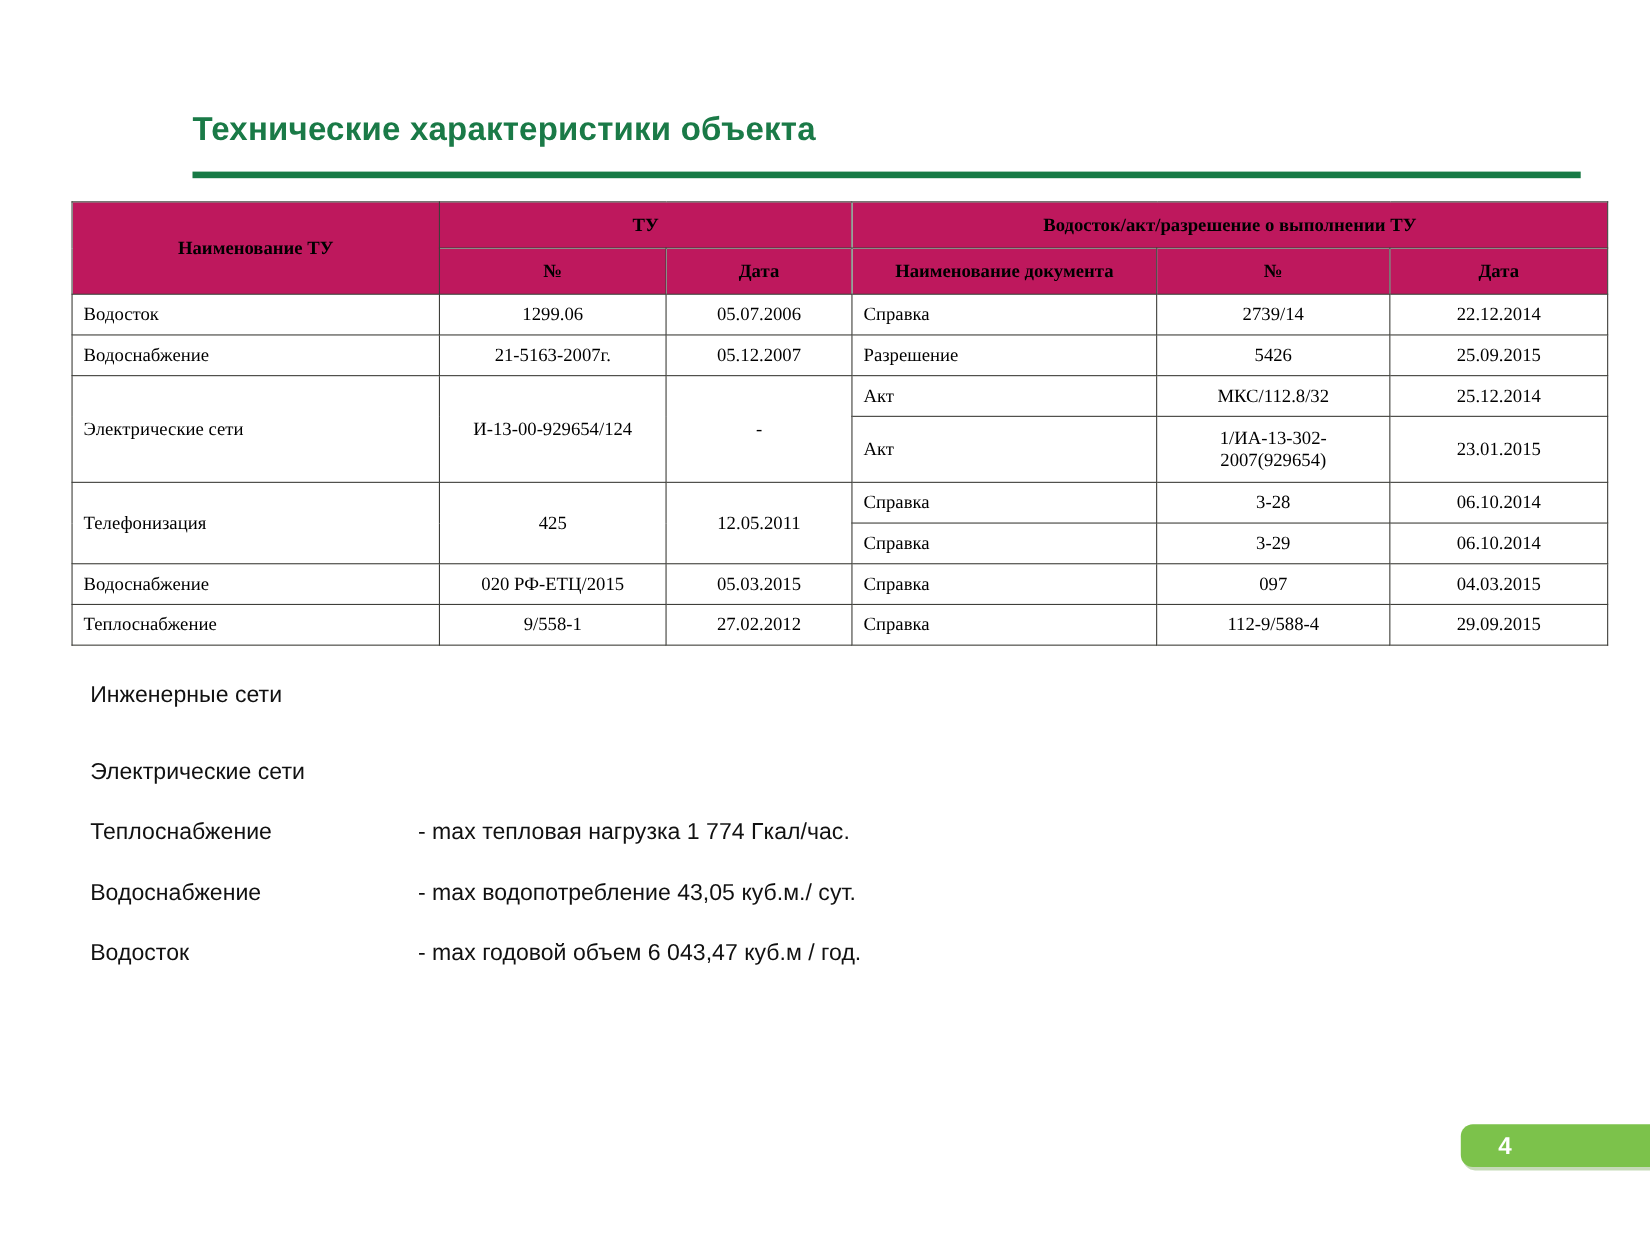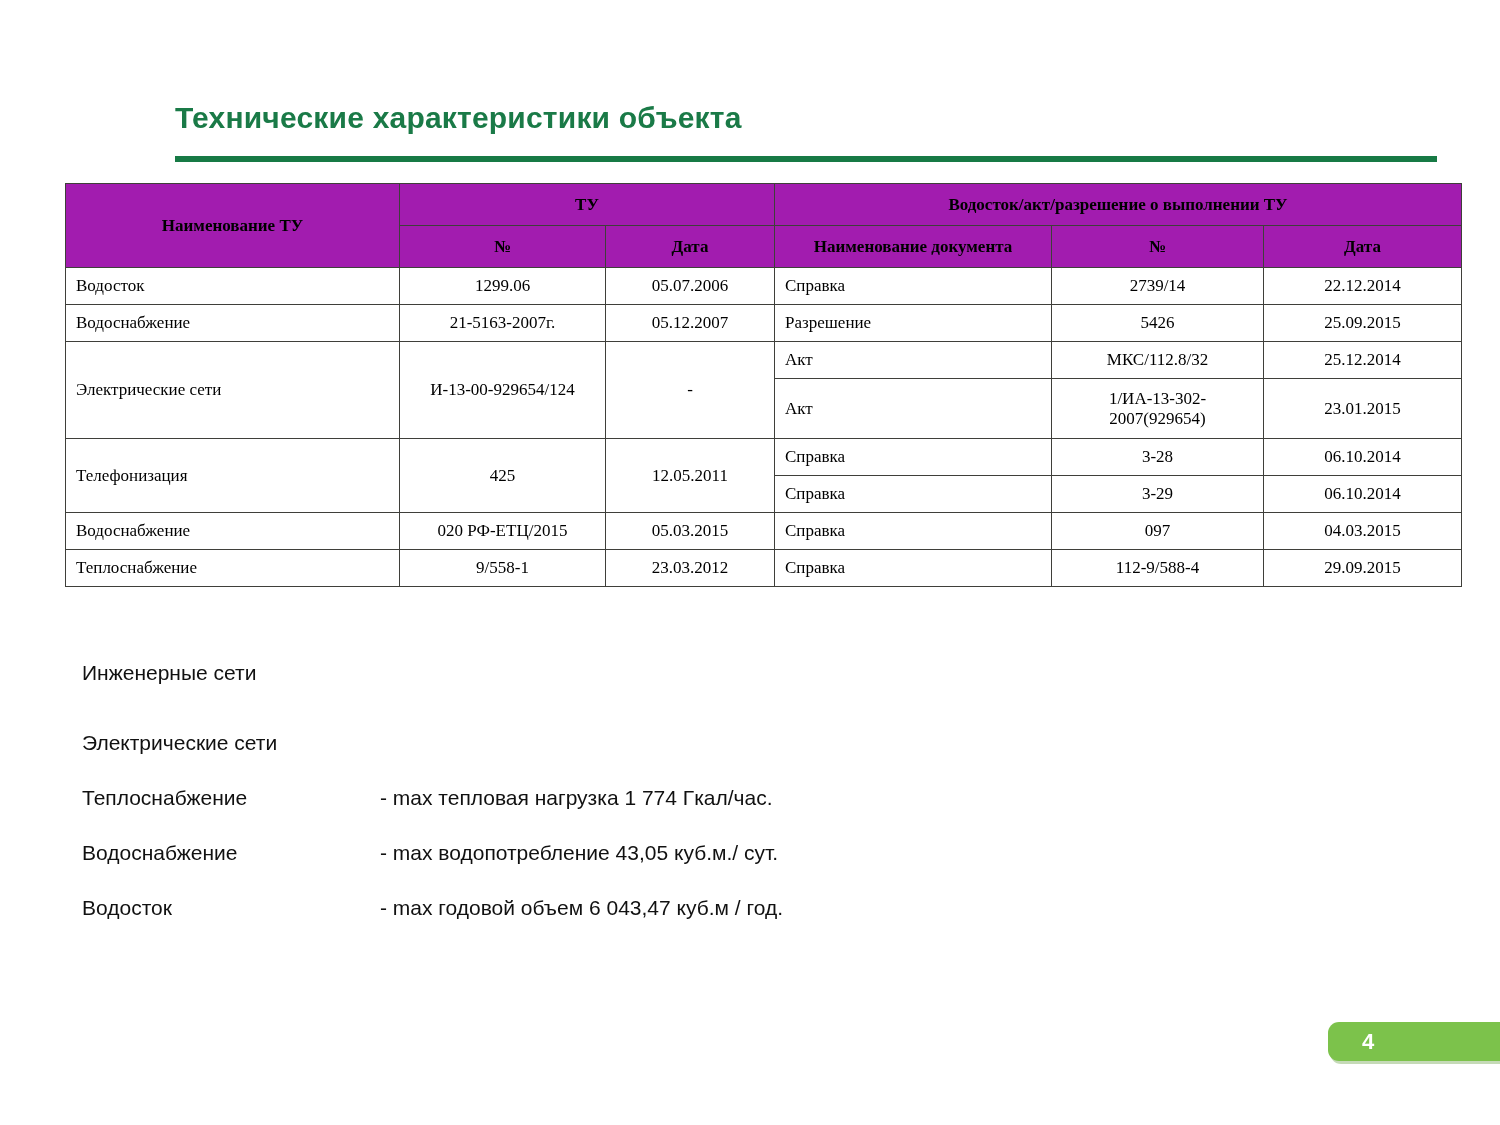--- a/index.html
+++ b/index.html
@@ -21,30 +21,30 @@
     position:absolute;left:65px;top:183px;width:1396px;
     border-collapse:collapse;table-layout:fixed;
     font-family:"Liberation Serif",serif;font-size:17px;color:#000;
   }
   table.tu td,table.tu th{
     border:1.5px solid #3f3f3a;
     padding:2px 10px;
     overflow:hidden;
   }
   table.tu th{
-    background:#a21caf;font-weight:bold;text-align:center;
+    background:#be185d;font-weight:bold;text-align:center;
   }
   td.c-name{text-align:left;}
   td.c-center{text-align:center;}
   tr.h-row{height:42px;}
   tr.b-row{height:37px;}
   tr.b-row-tall{height:60px;}
   .notes{
     position:absolute;left:82px;top:620px;width:1300px;
-    font-size:21px;color:#111;margin-top:41px;
+    font-size:21px;color:#111;
   }
   .notes-heading{margin-bottom:46px;}
   .note-row{display:flex;margin-bottom:31px;line-height:24px;}
   .note-label{width:298px;flex:0 0 298px;}
   .note-text{flex:1;}
   .page-badge{
     position:absolute;right:0;top:1022px;width:172px;height:39px;
     background:#7cc24b;border-radius:11px 0 0 11px;
     box-shadow:2px 3px 0 rgba(90,150,50,0.35);
   }
@@ -133,21 +133,21 @@
       <td class="c-center">020 РФ-ЕТЦ/2015</td>
       <td class="c-center">05.03.2015</td>
       <td class="c-name">Справка</td>
       <td class="c-center">097</td>
       <td class="c-center">04.03.2015</td>
     </tr>
 
     <tr class="b-row">
       <td class="c-name">Теплоснабжение</td>
       <td class="c-center">9/558-1</td>
-      <td class="c-center">23.03.2012</td>
+      <td class="c-center">27.02.2012</td>
       <td class="c-name">Справка</td>
       <td class="c-center">112-9/588-4</td>
       <td class="c-center">29.09.2015</td>
     </tr>
   </tbody>
 </table>
 
 <div class="notes">
   <div class="notes-heading">Инженерные сети</div>
   <div class="note-row">

